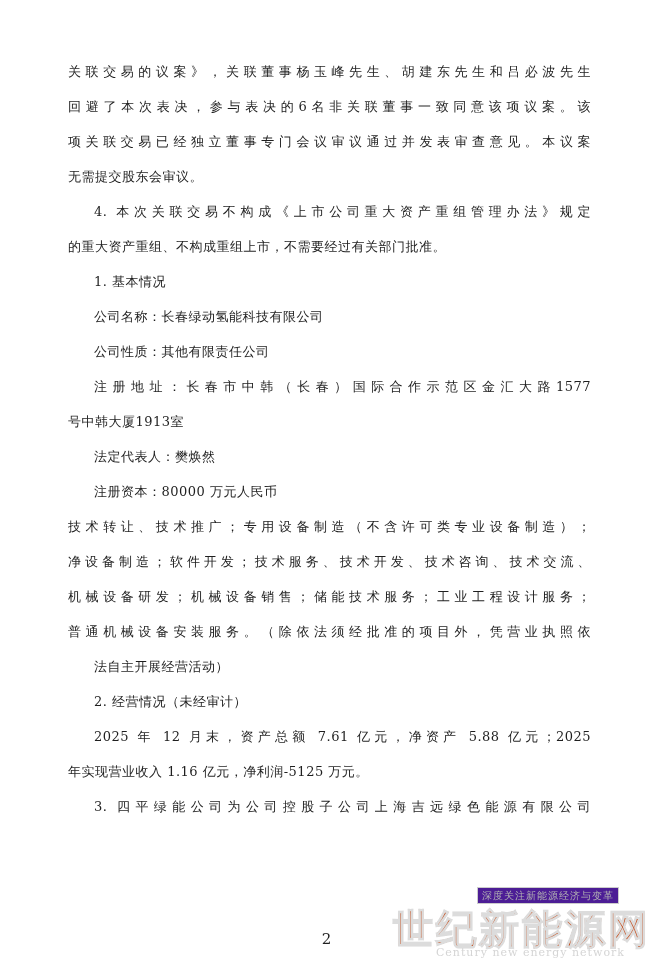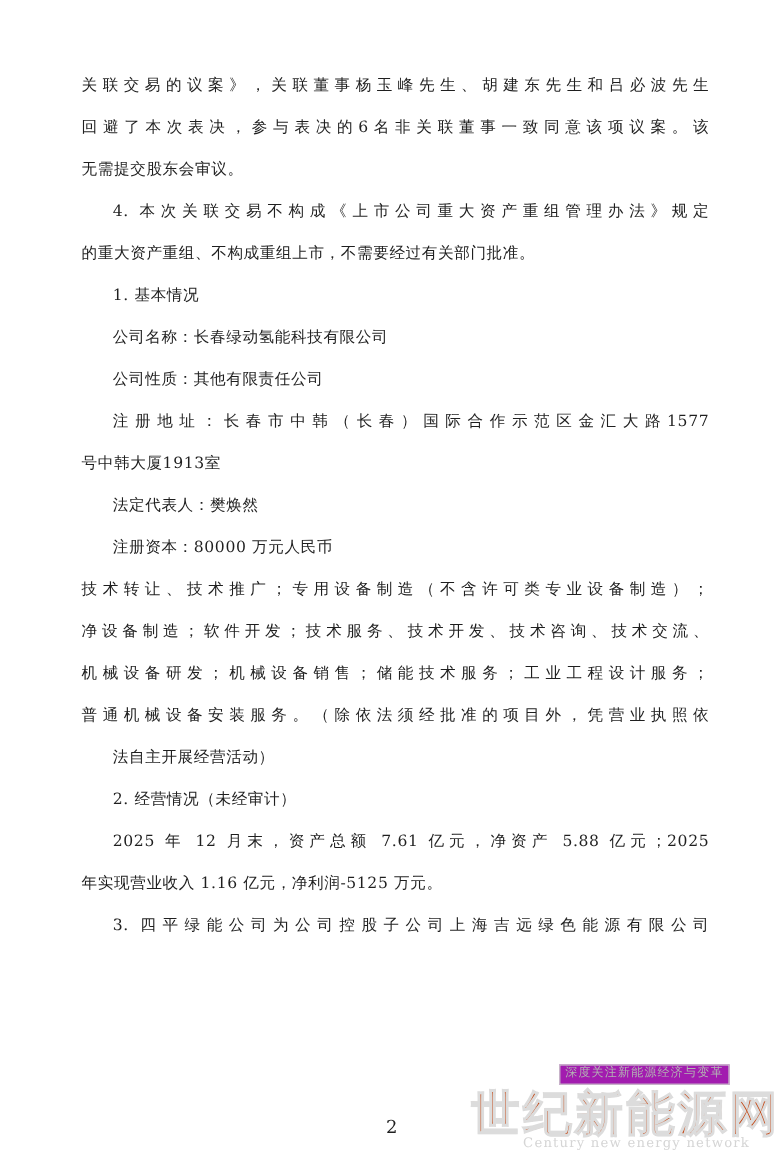--- a/index.html
+++ b/index.html
@@ -47,30 +47,30 @@
     left: 0;
     right: 0;
     bottom: 13px;
     text-align: center;
     font-size: 15px;
     color: #1f1f1f;
     font-family: "DejaVu Serif", "Liberation Serif", serif;
   }
   .wm-tagline {
     position: absolute;
-    right: 45px;
+    right: 34px;
     bottom: 57px;
     font-size: 10px;
     line-height: 15px;
     padding: 0 4px;
     color: #b3b3b3;
-    background: #a21caf;
+    background: #4c1d95;
     border: 1px solid #cccccc;
     letter-spacing: 1px;
-    font-family: Liberation Mono, monospace;
+    font-family: Liberation Sans, sans-serif;
     white-space: nowrap;
   }
   .wm-title {
     position: absolute;
     right: 2px;
     bottom: 12px;
     font-size: 40px;
     line-height: 1;
     font-weight: bold;
     letter-spacing: 3px;
@@ -93,20 +93,21 @@
   }
 </style>
 </head>
 <body>
 
 <div class="page">
 
   <div class="doc-body">
     <div class="ln fill">关联交易的议案》，关联董事杨玉峰先生、胡建东先生和吕必波先生</div>
     <div class="ln fill">回避了本次表决，参与表决的6名非关联董事一致同意该项议案。该</div>
+    <div class="ln fill">项关联交易已经独立董事专门会议审议通过并发表审查意见。本议案</div>
     <div class="ln">无需提交股东会审议。</div>
     <div class="ln ind fill">4. 本次关联交易不构成《上市公司重大资产重组管理办法》规定</div>
     <div class="ln">的重大资产重组、不构成重组上市，不需要经过有关部门批准。</div>
     <div class="ln ind">1. 基本情况</div>
     <div class="ln ind">公司名称：长春绿动氢能科技有限公司</div>
     <div class="ln ind">公司性质：其他有限责任公司</div>
     <div class="ln ind fill">注册地址：长春市中韩（长春）国际合作示范区金汇大路1577</div>
     <div class="ln">号中韩大厦1913室</div>
     <div class="ln ind">法定代表人：樊焕然</div>
     <div class="ln ind">注册资本：80000 万元人民币</div>

